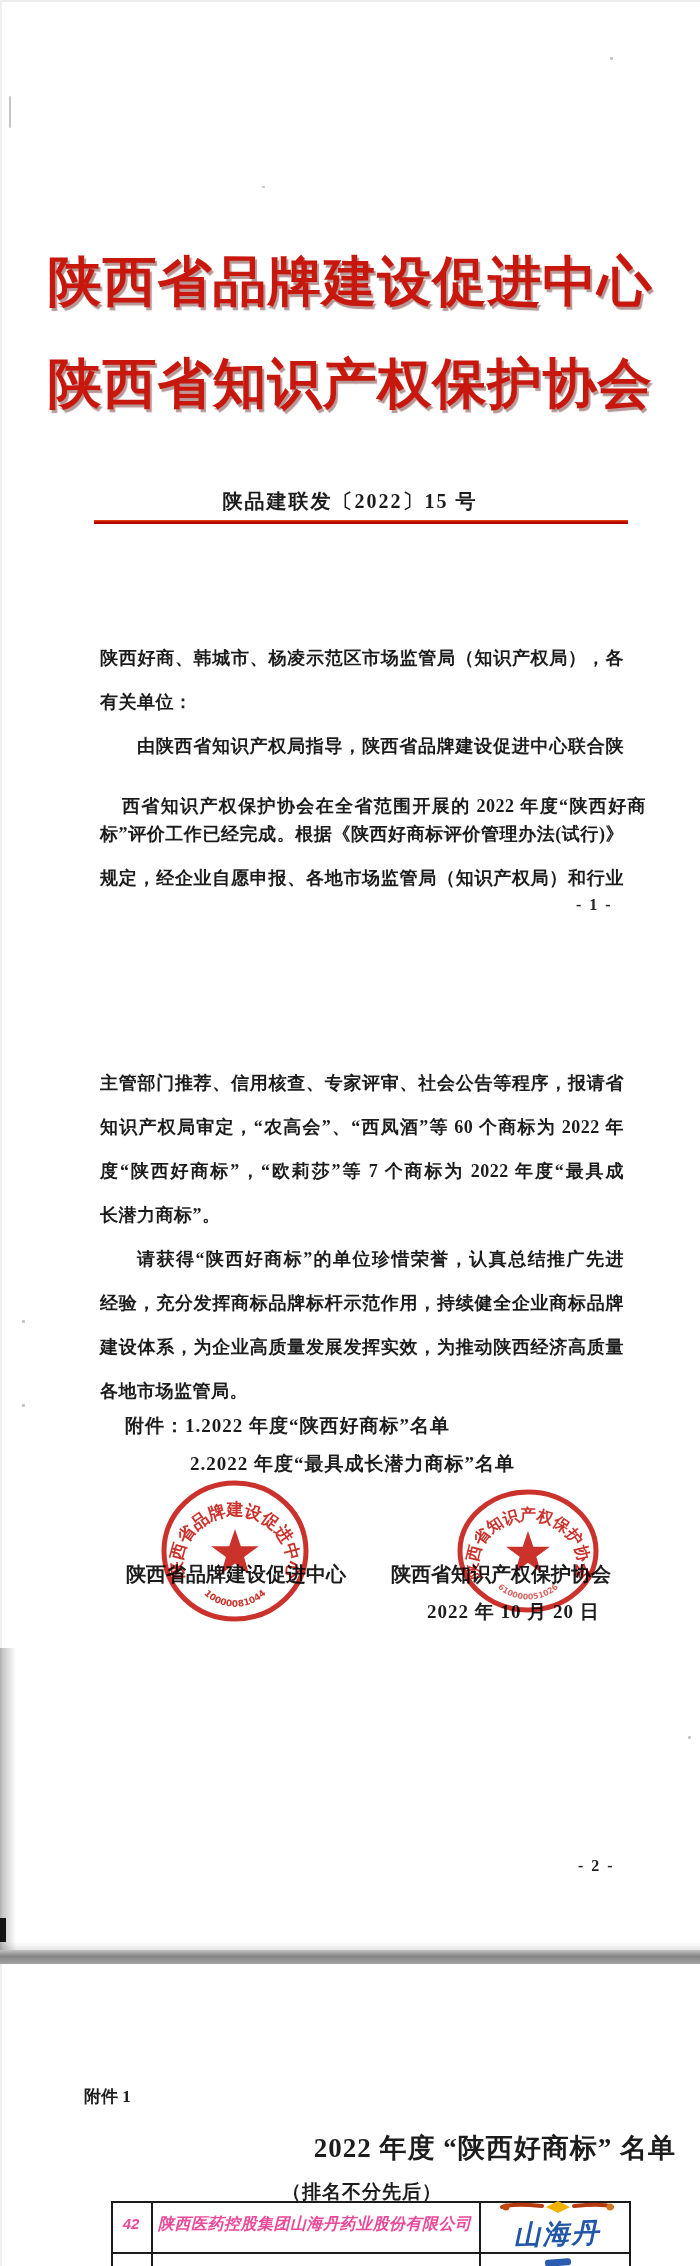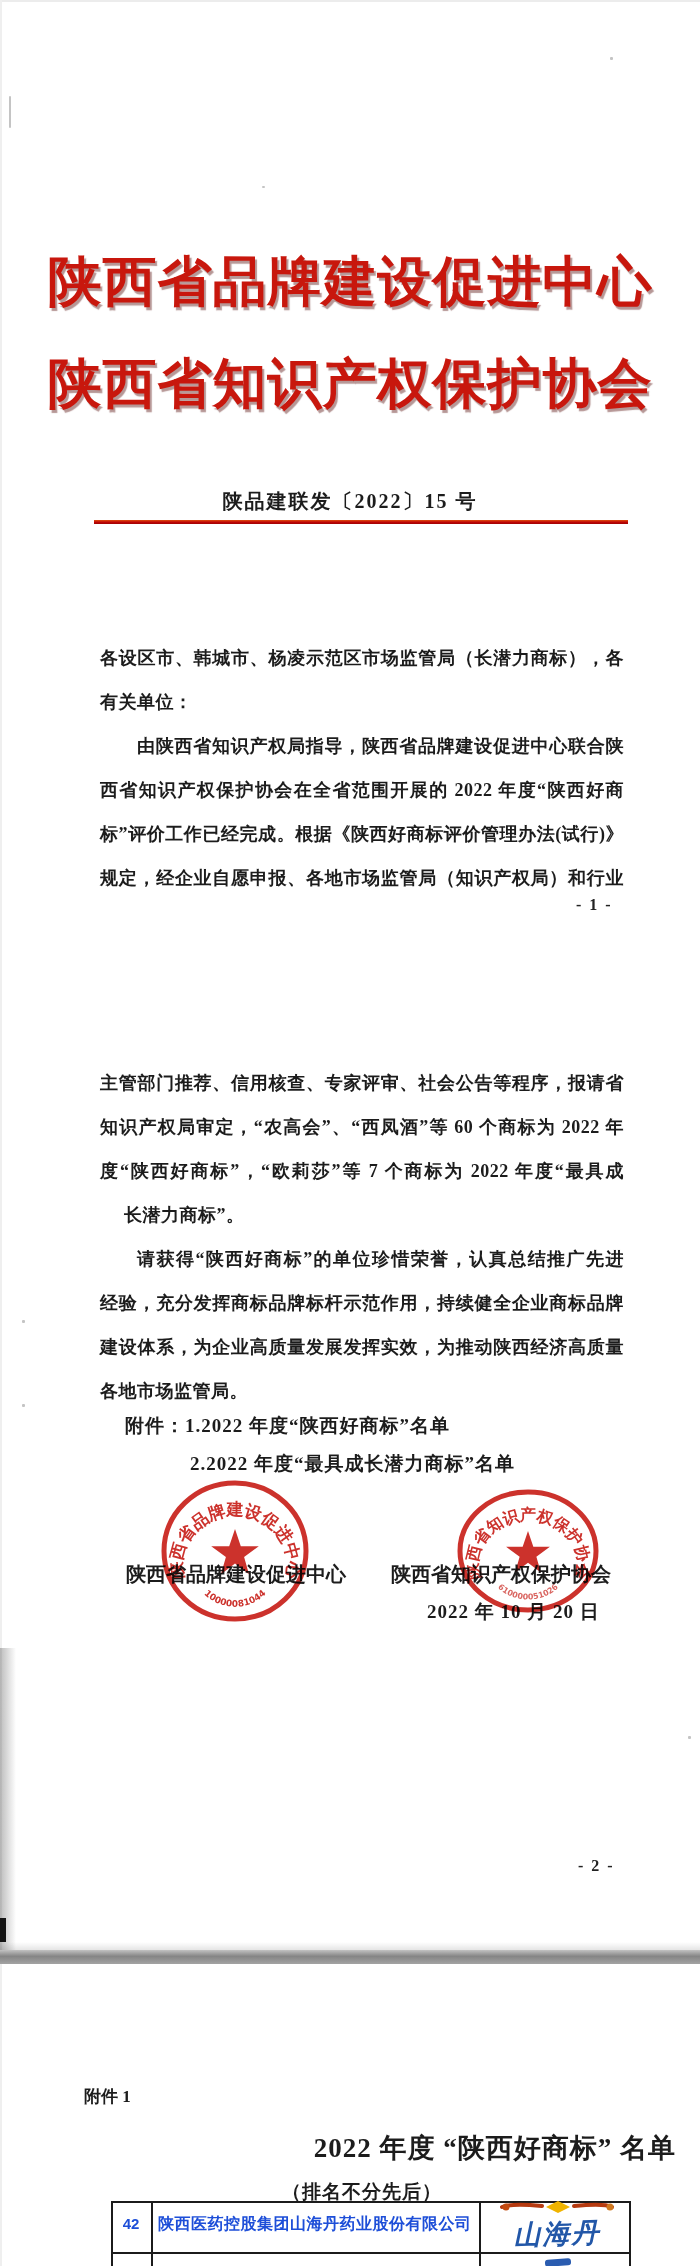--- a/index.html
+++ b/index.html
@@ -49,21 +49,21 @@
   .seal{position:absolute;z-index:3;mix-blend-mode:multiply;opacity:.92;}
   
   .att-label{position:absolute;left:84px;top:2085px;font-size:17px;font-weight:bold;
     font-family:Liberation Serif, serif;}
   .att-title{position:absolute;left:0;top:2130px;width:676px;text-align:right;
     font-size:27px;font-weight:bold;letter-spacing:1px;white-space:nowrap;}
   .att-sub{position:absolute;left:12px;top:2179px;width:700px;text-align:center;
     font-size:19px;font-weight:bold;letter-spacing:1px;}
   .tl{position:absolute;background:#1b1b1b;}
   .cell{position:absolute;font-family:"Liberation Sans","DejaVu Sans",sans-serif;
-    font-weight:bold;color:#1d4ed8;}
+    font-weight:bold;color:#ec4899;font-style:italic;}
   .cell-no{left:111px;top:2215px;width:40px;text-align:center;font-size:15px;}
   .cell-co{left:158px;top:2214px;width:288px;font-size:16px;letter-spacing:.5px;white-space:nowrap;}
   .tm-text{position:absolute;left:498px;top:2216px;width:118px;text-align:center;
     font-size:27px;font-weight:bold;font-style:italic;color:#2257a8;
     font-family:"DejaVu Sans","Liberation Sans",sans-serif;
     transform:rotate(-2deg);letter-spacing:2px;white-space:nowrap;}
   .tm-partial{position:absolute;left:545px;top:2259px;width:26px;height:7px;
     background:#2a5cb0;border-radius:3px;transform:rotate(-4deg);}
 </style>
 </head>
@@ -82,32 +82,32 @@
   <div class="speck" style="left:262px;top:186px;width:3px;height:2px;"></div>
   <div class="speck" style="left:22px;top:1320px;width:3px;height:3px;"></div>
   <div class="speck" style="left:22px;top:1404px;width:3px;height:3px;"></div>
   <div class="speck" style="left:688px;top:1736px;width:3px;height:3px;"></div>
 
   <div class="masthead mast1">陕西省品牌建设促进中心</div>
   <div class="masthead mast2">陕西省知识产权保护协会</div>
   <div class="doc-number">陕品建联发〔2022〕15 号</div>
   <div class="red-rule"></div>
 
-  <div class="bline just" style="top:645px;">各设区市、韩城市、杨凌示范区市场监管局（长潜力商标），各</div>
+  <div class="bline just" style="top:645px;">陕西好商、韩城市、杨凌示范区市场监管局（知识产权局），各</div>
   <div class="bline" style="top:689px;">有关单位：</div>
   <div class="bline just indent" style="top:733px;">由陕西省知识产权局指导，陕西省品牌建设促进中心联合陕</div>
-  <div class="bline just" style="top:777px;">西省知识产权保护协会在全省范围开展的 2022 年度“陕西好商</div>
+  <div class="bline just" style="top:793px;margin-left:22px;">西省知识产权保护协会在全省范围开展的 2022 年度“陕西好商</div>
   <div class="bline just" style="top:821px;">标”评价工作已经完成。根据《陕西好商标评价管理办法(试行)》</div>
   <div class="bline just" style="top:865px;">规定，经企业自愿申报、各地市场监管局（知识产权局）和行业</div>
   <div class="pageno" style="left:576px;top:896px;">- 1 -</div>
 
   <div class="bline just" style="top:1070px;">主管部门推荐、信用核查、专家评审、社会公告等程序，报请省</div>
   <div class="bline just" style="top:1114px;">知识产权局审定，“农高会”、“西凤酒”等 60 个商标为 2022 年</div>
   <div class="bline just" style="top:1158px;">度“陕西好商标”，“欧莉莎”等 7 个商标为 2022 年度“最具成</div>
-  <div class="bline" style="top:1202px;margin-left:24px;">长潜力商标”。</div>
+  <div class="bline" style="top:1202px;">长潜力商标”。</div>
   <div class="bline just" style="top:1290px;">经验，充分发挥商标品牌标杆示范作用，持续健全企业商标品牌</div>
   <div class="bline just indent" style="top:1246px;">请获得“陕西好商标”的单位珍惜荣誉，认真总结推广先进</div>
   <div class="bline just" style="top:1334px;">建设体系，为企业高质量发展发挥实效，为推动陕西经济高质量</div>
   <div class="bline" style="top:1378px;">各地市场监管局。</div>
 
   <div class="attach" style="left:125px;top:1413px;">附件：1.2022 年度“陕西好商标”名单</div>
   <div class="attach" style="left:190px;top:1451px;text-align:center;">2.2022 年度“最具成长潜力商标”名单</div>
 
   <div class="orgname" style="left:125px;">陕西省品牌建设促进中心</div>
   <div class="orgname" style="left:390px;">陕西省知识产权保护协会</div>

